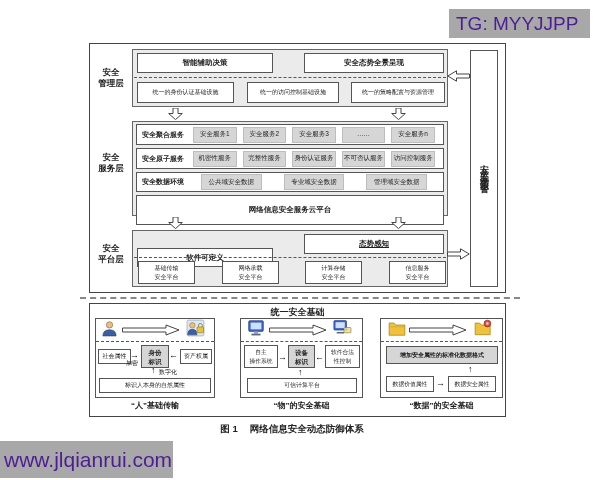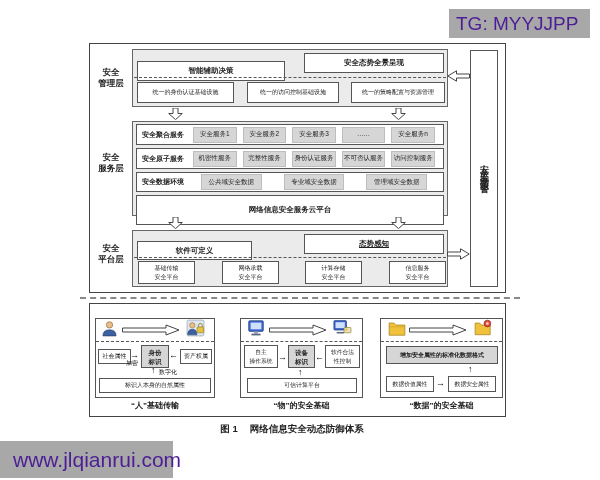--- a/index.html
+++ b/index.html
@@ -27,21 +27,21 @@
   .tinylabel{position:absolute;font-size:6px;color:#111;white-space:nowrap;}
   .pcap{font-weight:bold;font-size:8px;text-align:center;}
   svg{display:block;}
 </style>
 </head>
 <body>
 
 <div id="page">
 
   <div class="abs wm" style="left:449px;top:9px;width:141px;height:29px;font-size:19px;padding-left:7px;">TG: MYYJJPP</div>
-  <div class="abs wm" style="left:0;top:441px;width:173px;height:37px;font-size:21px;padding-left:13px;">www.jlqianrui.com</div>
+  <div class="abs wm" style="left:0;top:441px;width:173px;height:37px;font-size:21px;padding-left:4px;">www.jlqianrui.com</div>
 
   <div class="abs box" style="left:89px;top:43px;width:417px;height:250px;border-color:#444;"></div>
 
   <div class="abs box cc" style="left:470px;top:50px;width:28px;height:237px;">
     <span class="vtext">安全监测预警</span>
   </div>
 
   <div class="abs sidelabel" style="left:92px;top:67px;width:38px;">
     <div>安全</div>
     <div>管理层</div>
@@ -49,21 +49,21 @@
   <div class="abs sidelabel" style="left:92px;top:152px;width:38px;">
     <div>安全</div>
     <div>服务层</div>
   </div>
   <div class="abs sidelabel" style="left:92px;top:243px;width:38px;">
     <div>安全</div>
     <div>平台层</div>
   </div>
 
   <div class="abs layerbg" style="left:132px;top:49px;width:316px;height:58px;"></div>
-  <div class="abs box cc b8" style="left:137px;top:53px;width:148px;height:20px;margin-top:8px;">智能辅助决策</div>
+  <div class="abs box cc b8" style="left:137px;top:53px;width:136px;height:20px;">智能辅助决策</div>
   <div class="abs box cc b8" style="left:304px;top:53px;width:140px;height:20px;">安全态势全景呈现</div>
   <div class="abs dash-h" style="left:134px;top:77px;width:312px;"></div>
   <div class="abs box cc b6" style="left:137px;top:82px;width:97px;height:21px;">统一的身份认证基础设施</div>
   <div class="abs box cc b6" style="left:247px;top:82px;width:92px;height:21px;">统一的访问控制基础设施</div>
   <div class="abs box cc b6" style="left:351px;top:82px;width:94px;height:21px;">统一的策略配置与资源管理</div>
 
   <div class="abs" style="left:168px;top:108px;">
     <svg width="15" height="12" viewBox="0 0 15 12">
         <path d="M5 0 H10 V5.5 H14.3 L7.5 11.6 L0.7 5.5 H5 Z" fill="#fff" stroke="#444"></path>
       </svg>
@@ -114,21 +114,21 @@
         <path d="M5 0 H10 V5.5 H14.3 L7.5 11.6 L0.7 5.5 H5 Z" fill="#fff" stroke="#444"></path>
       </svg>
   </div>
   <div class="abs" style="left:391px;top:217px;">
     <svg width="15" height="12" viewBox="0 0 15 12">
         <path d="M5 0 H10 V5.5 H14.3 L7.5 11.6 L0.7 5.5 H5 Z" fill="#fff" stroke="#444"></path>
       </svg>
   </div>
 
   <div class="abs layerbg" style="left:132px;top:230px;width:316px;height:57px;"></div>
-  <div class="abs box cc b8" style="left:137px;top:241px;width:115px;height:19px;">软件可定义</div>
+  <div class="abs box cc b8" style="left:137px;top:248px;width:136px;height:19px;">软件可定义</div>
   <div class="abs box cc b8" style="left:304px;top:234px;width:140px;height:20px;text-decoration:underline;">态势感知</div>
   <div class="abs dash-h" style="left:134px;top:257px;width:312px;"></div>
 
   <div class="abs box cc col b6" style="left:138px;top:261px;width:57px;height:23px;line-height:9px;">
     <div>基础传输</div>
     <div>安全平台</div>
   </div>
   <div class="abs box cc col b6" style="left:222px;top:261px;width:57px;height:23px;line-height:9px;">
     <div>网络承载</div>
     <div>安全平台</div>
@@ -149,20 +149,21 @@
   </div>
   <div class="abs" style="left:447px;top:248px;">
     <svg width="23" height="12" viewBox="0 0 23 12">
         <path d="M0.5 4 H13.5 V0.8 L22.2 6 L13.5 11.2 V8 H0.5 Z" fill="#fff" stroke="#444"></path>
       </svg>
   </div>
 
   <div class="abs" style="left:80px;top:297px;width:440px;border-top:2px dashed #888;"></div>
 
   <div class="abs box" style="left:89px;top:303px;width:417px;height:114px;border-color:#444;"></div>
+  <div class="abs" style="left:89px;top:306px;width:417px;text-align:center;font-weight:bold;font-size:9px;">统一安全基础</div>
 
   <div class="abs box" style="left:95px;top:318px;width:120px;height:80px;"></div>
   <div class="abs" style="left:101px;top:320px;">
     <svg width="17" height="17" viewBox="0 0 16 16">
       <circle cx="8" cy="4.6" r="3" fill="#e9bd86" stroke="#8a6d3b" stroke-width="0.6"></circle>
       <path d="M1.8 15 Q1.8 9.2 8 9.2 Q14.2 9.2 14.2 15 Z" fill="#3b5fa0" stroke="#26406e" stroke-width="0.6"></path>
     </svg>
   </div>
   <div class="abs" style="left:122px;top:324px;">
     <svg width="58" height="12" viewBox="0 0 58 12">

